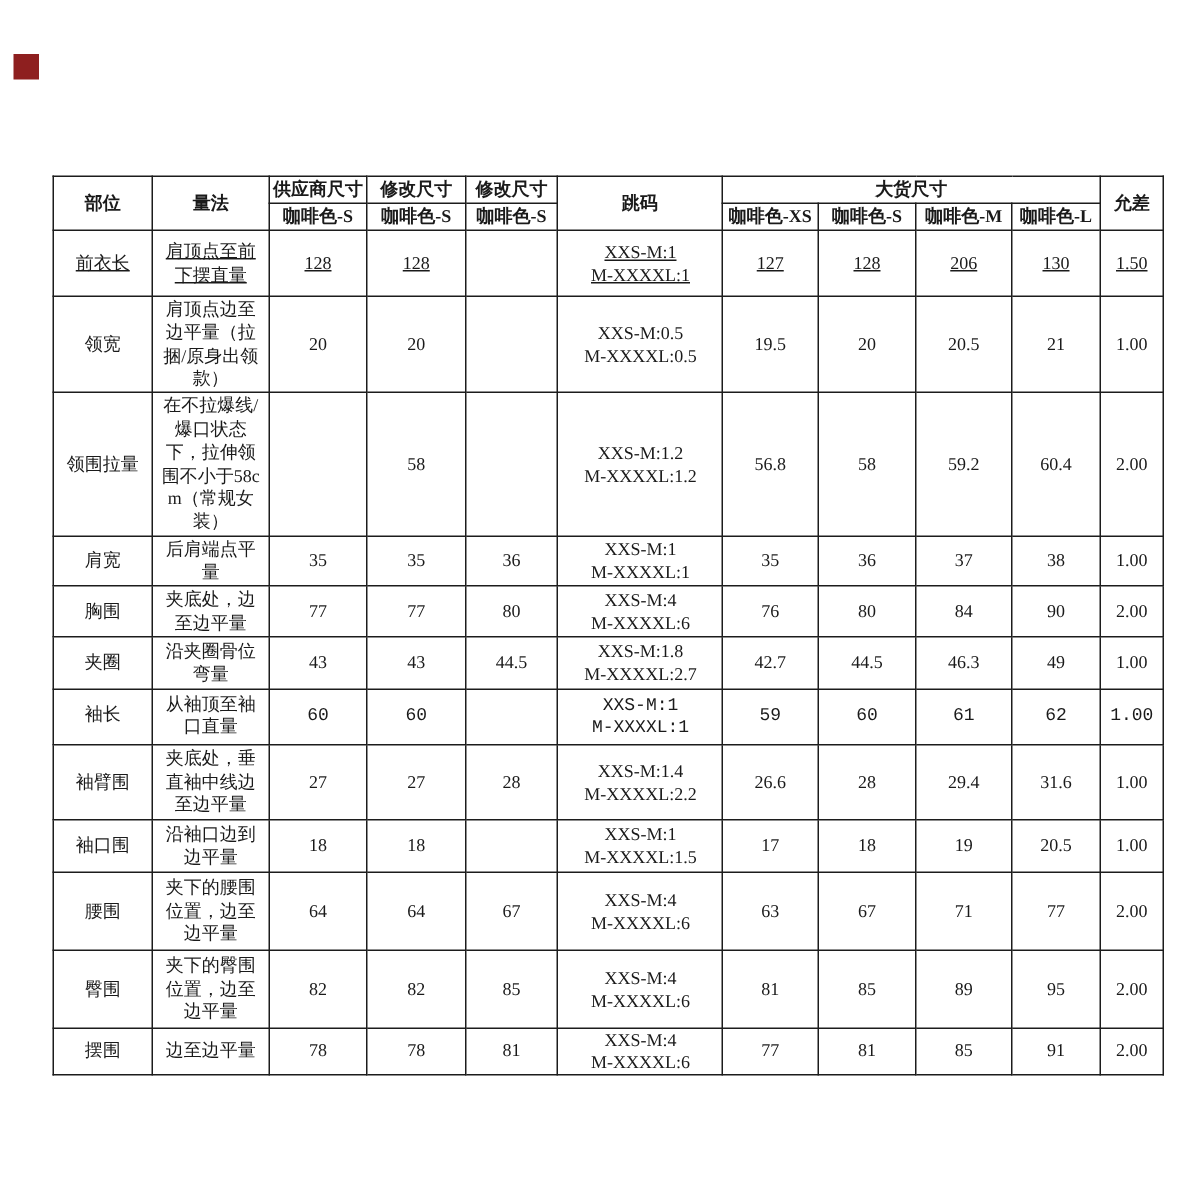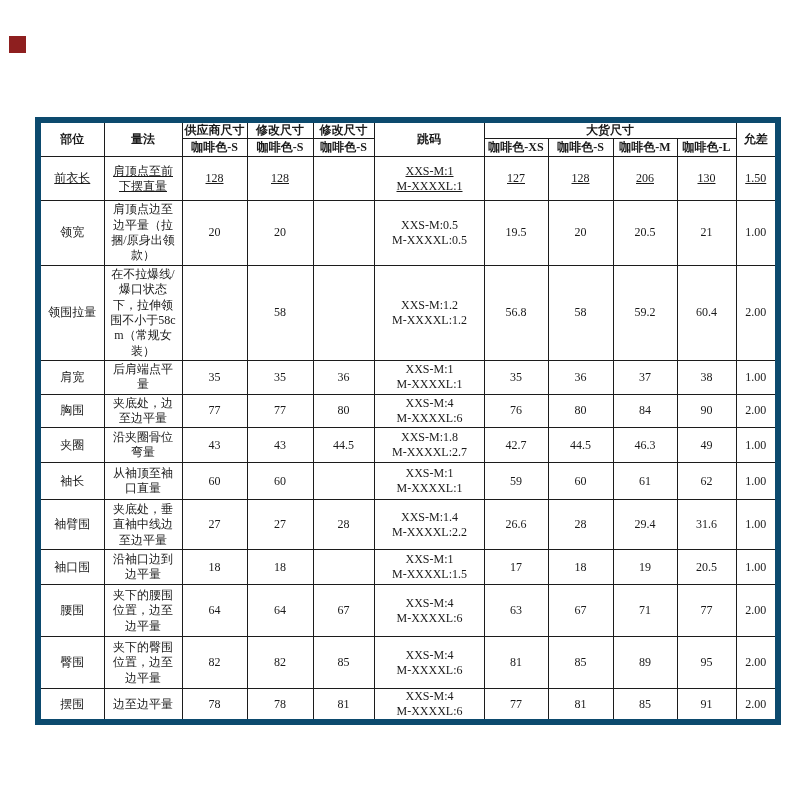--- a/index.html
+++ b/index.html
@@ -4,41 +4,41 @@
 <style>
   html,body{margin:0;padding:0;}
   body{
     width:800px;height:800px;position:relative;background:#ffffff;
     font-family:"Liberation Serif","DejaVu Serif",serif;color:#1a1a1a;
   }
   .swatch{position:absolute;left:9px;top:36px;width:17px;height:17px;}
   table.spec{
     position:absolute;left:35px;top:117px;width:740px;
     border-collapse:collapse;table-layout:fixed;
-    border:6px solid #0c4a6e;
+    border:1px solid #0c4a6e;
   }
   .spec th,.spec td{
     border:1px solid #1c1c1c;
     font-size:12px;line-height:1.28;
     text-align:center;vertical-align:middle;
     padding:0 2px;overflow:hidden;
   }
   .spec th{font-weight:bold;}
   .spec thead tr{height:18px;}
   td.method{word-break:break-all;padding:1px 3px;}
   td.grading{text-align:left;padding-left:3px;}
   td.grading div{line-height:15px;white-space:nowrap;text-align:center;}
   
   tbody tr:nth-child(1){height:44px;text-decoration:underline;}
   tbody tr:nth-child(2){height:46px;}
   tbody tr:nth-child(3){height:88px;}
   tbody tr:nth-child(4){height:31px;}
   tbody tr:nth-child(5){height:33px;}
   tbody tr:nth-child(6){height:35px;}
-  tbody tr:nth-child(7){height:37px;}
+  tbody tr:nth-child(7){height:37px;font-family:Liberation Mono, monospace;}
   tbody tr:nth-child(8){height:50px;}
   tbody tr:nth-child(9){height:35px;}
   tbody tr:nth-child(10){height:52px;}
   tbody tr:nth-child(11){height:52px;}
   tbody tr:nth-child(12){height:30px;}
 </style>
 </head>
 <body>
 
 <div class="swatch" style="background: rgb(142, 31, 31);"></div>

